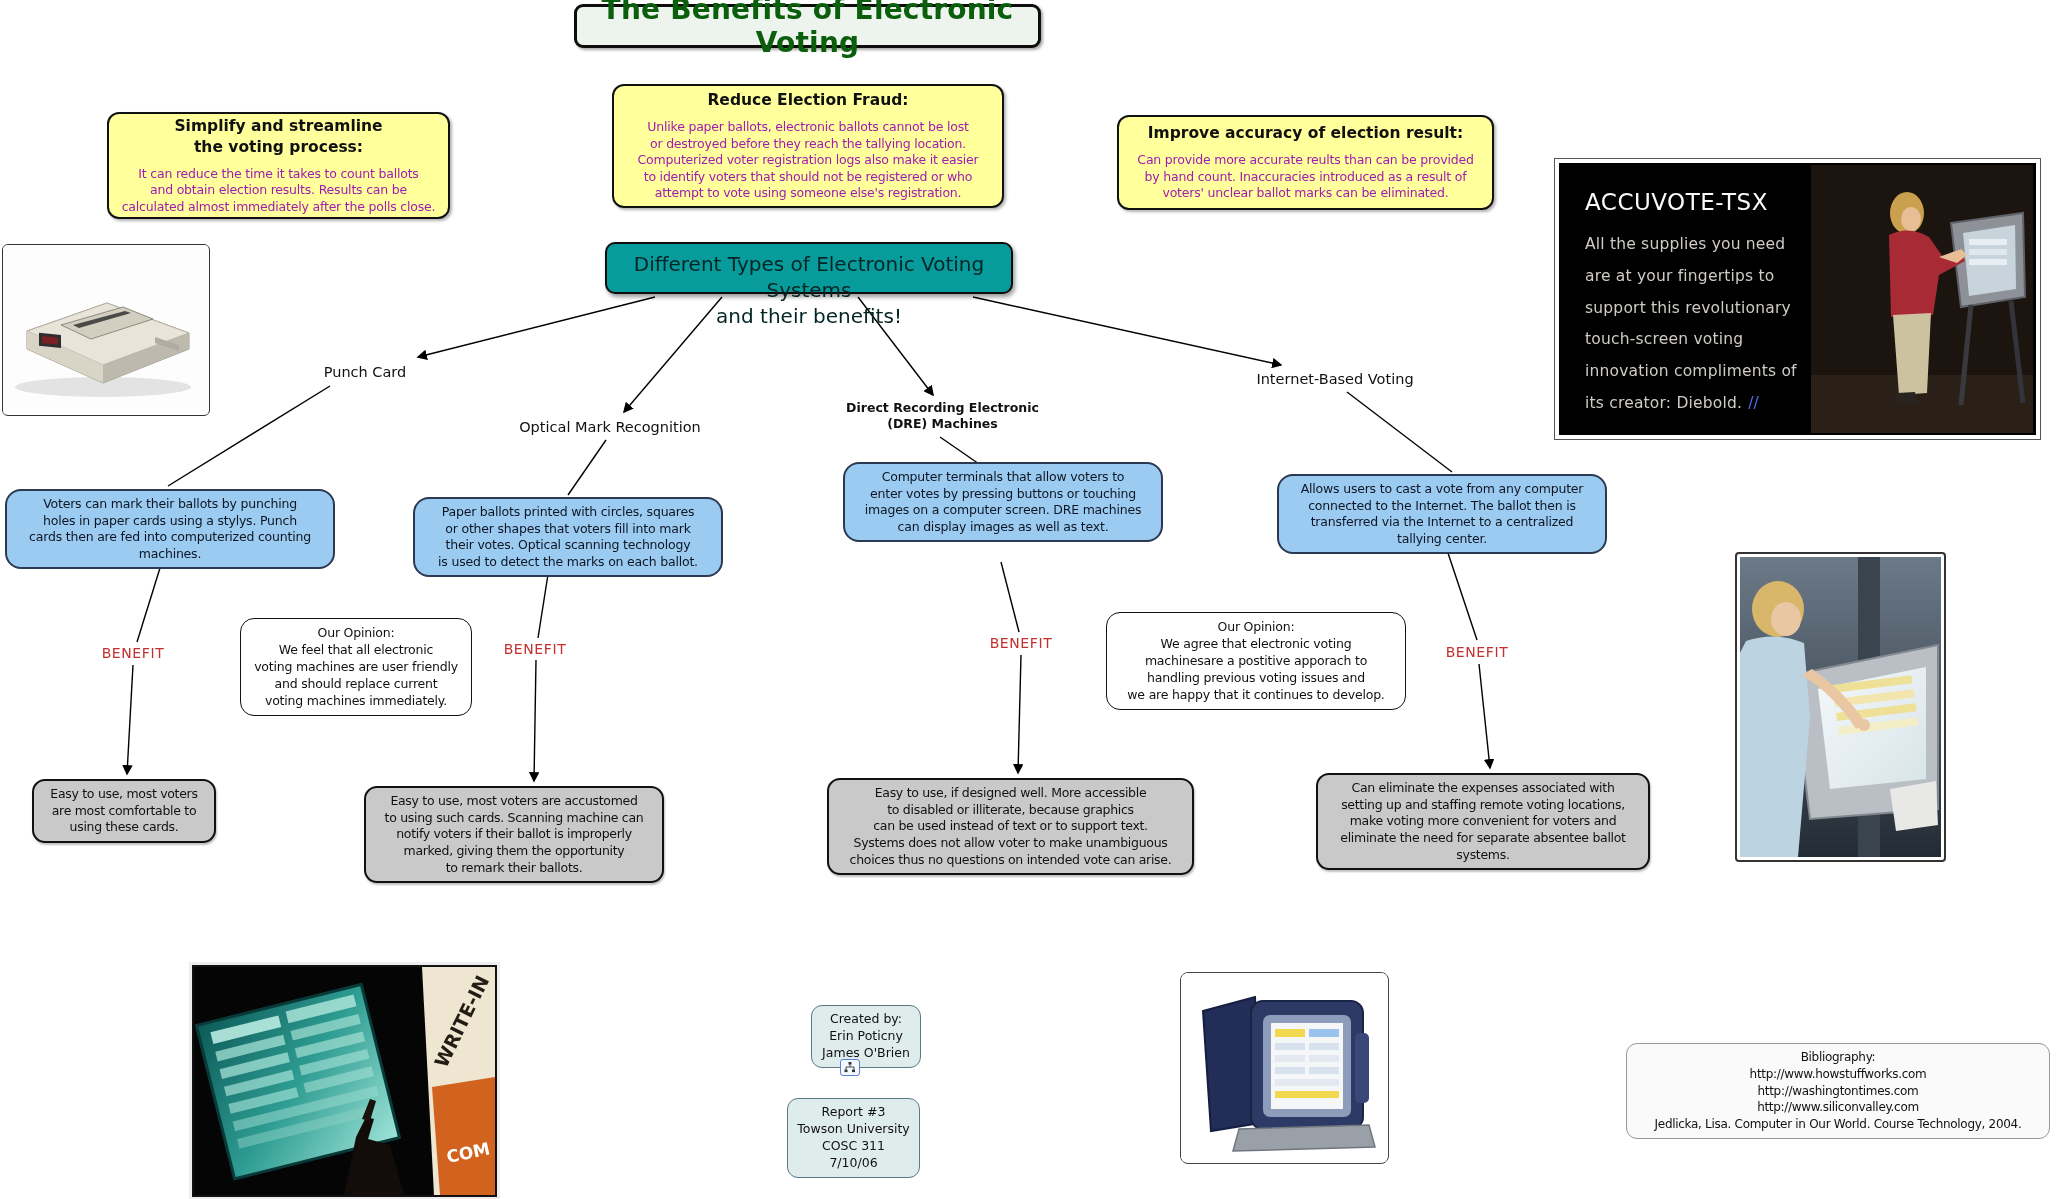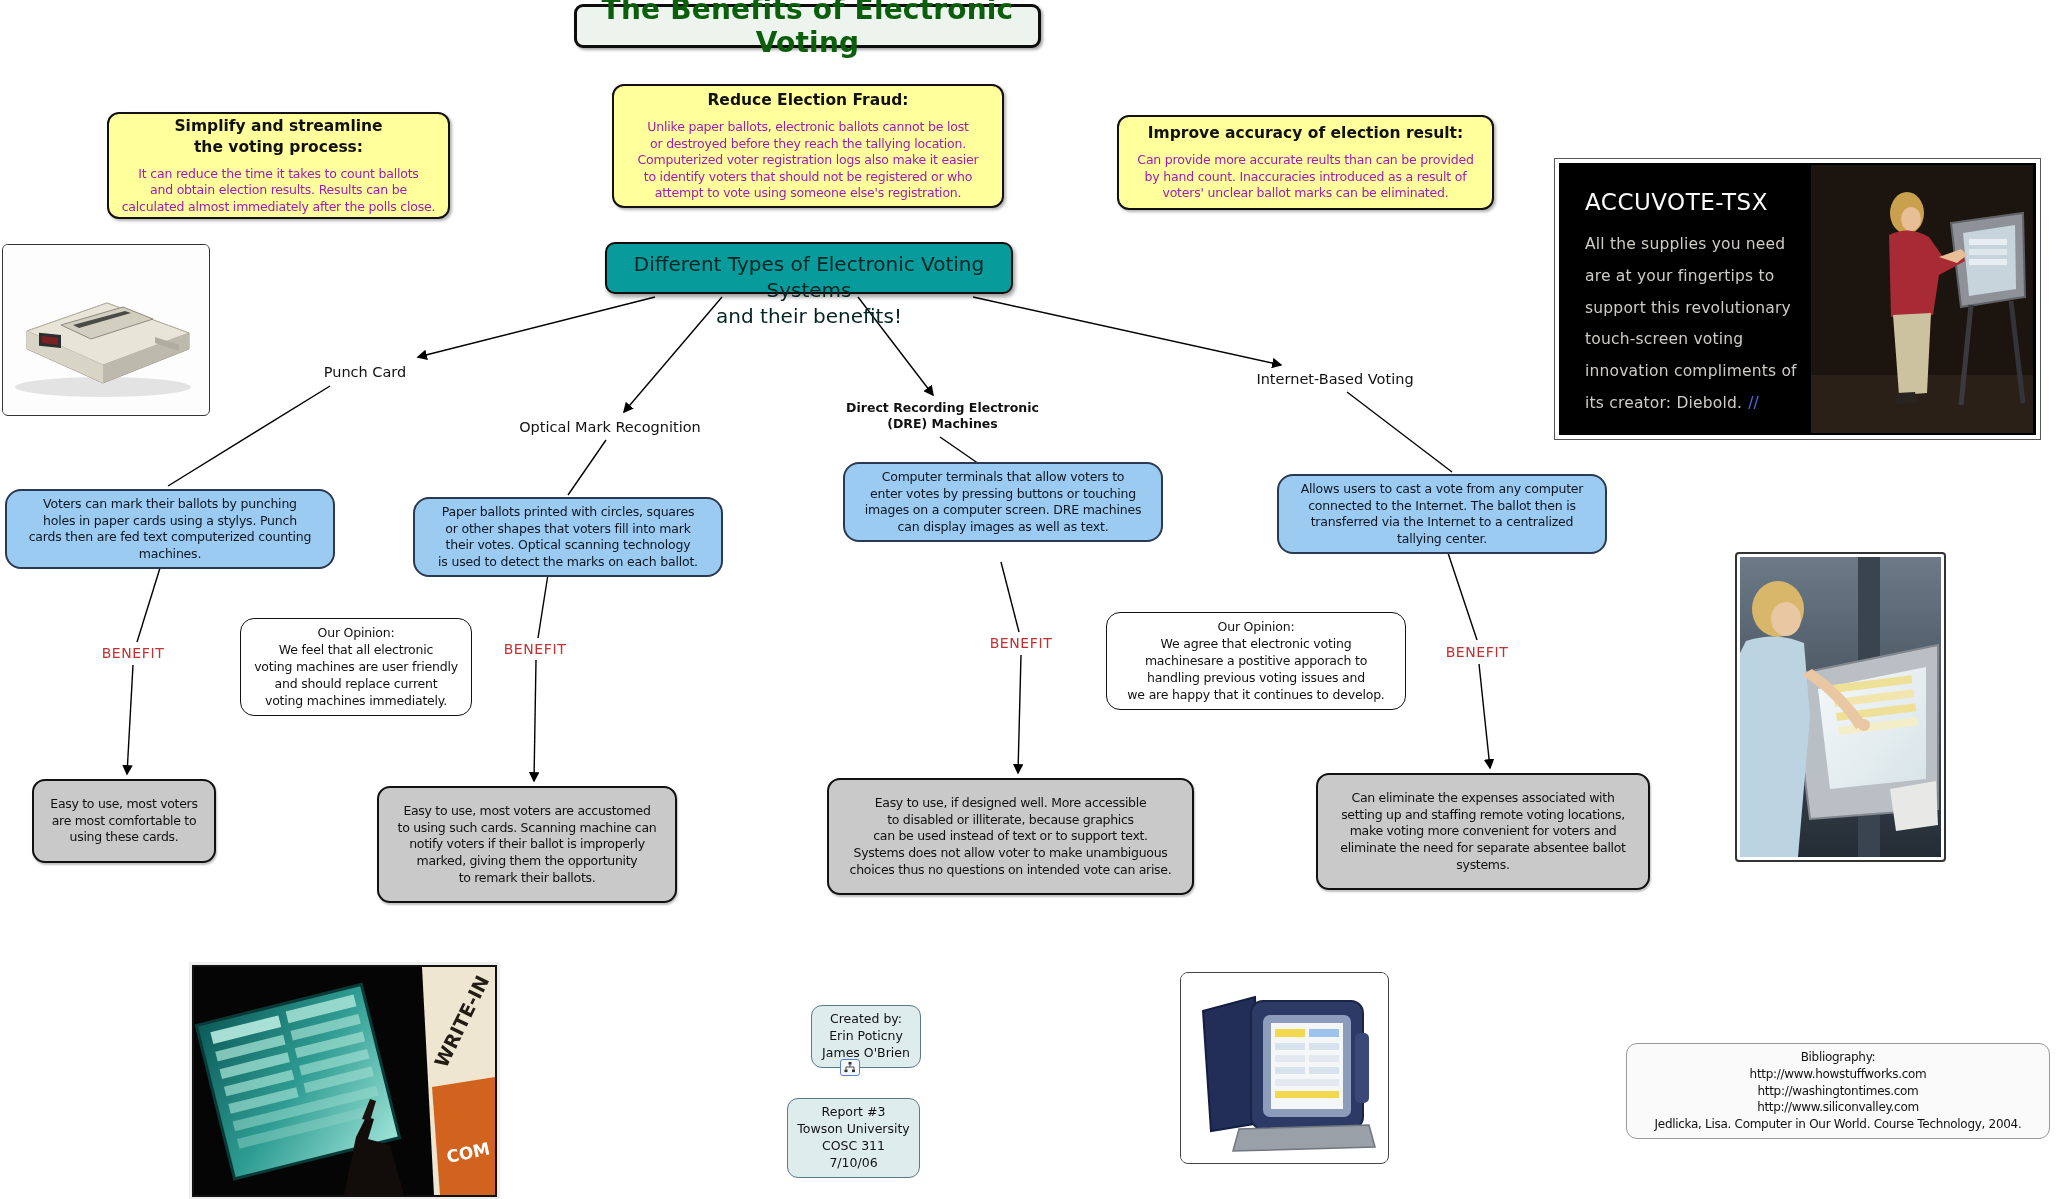--- a/index.html
+++ b/index.html
@@ -43,24 +43,24 @@
   .ben1 { left:78px;   top:645px; }
   .ben2 { left:480px;  top:641px; }
   .ben3 { left:966px;  top:635px; }
   .ben4 { left:1422px; top:644px; }
 
   .obox { background:#fff; border:1.5px solid #111; border-radius:14px; padding:6px 4px; }
   .obox .b { font-size:12.5px; color:#111; line-height:1.35; letter-spacing:-0.2px; }
   .o1 { left:240px;  top:618px; width:232px; min-height:93px; }
   .o2 { left:1106px; top:612px; width:300px; min-height:93px; }
 
-  .gbox { background:#C9C9C9; border:2px solid #111; border-radius:13px; padding:15px 3px; box-shadow:1px 2px 2px rgba(0,0,0,.25); }
+  .gbox { background:#C9C9C9; border:2px solid #111; border-radius:13px; padding:5px 3px; box-shadow:1px 2px 2px rgba(0,0,0,.25); }
   .gbox .b { font-size:12.5px; color:#111; line-height:1.33; letter-spacing:-0.3px; }
   .g1 { left:32px;   top:779px; width:184px; min-height:61px; }
-  .g2 { left:377px;  top:786px; width:300px; min-height:86px; }
+  .g2 { left:364px;  top:786px; width:300px; min-height:86px; }
   .g3 { left:827px;  top:778px; width:367px; min-height:84px; }
   .g4 { left:1316px; top:773px; width:334px; min-height:93px; }
 
   .photo-frame { z-index:2; overflow:hidden; }
   .pf-punch  { left:2px; top:244px; width:208px; height:172px; background:#fff; border:1.5px solid #333; border-radius:6px; }
   .pf-ad     { left:1554px; top:158px; width:487px; height:282px; background:#fff; border:1.5px solid #555; padding:4px; }
   .pf-ad-inner { width:100%; height:100%; background:#000; display:flex; }
   .ad-text { width:252px; padding:26px 0 0 26px; }
   .ad-title { color:#FAFAFA; font-size:23px; letter-spacing:0.5px; margin-bottom:14px; }
   .ad-body { color:#CFCBC6; font-size:15.5px; line-height:2.05; letter-spacing:0.2px; }
@@ -144,21 +144,21 @@
 
   <div class="abs branch-label lbl-punch ml">Punch Card</div>
   <div class="abs branch-label lbl-optical ml">Optical Mark Recognition</div>
   <div class="abs branch-label lbl-dre ml">Direct Recording Electronic
 (DRE) Machines</div>
   <div class="abs branch-label lbl-internet ml">Internet-Based Voting</div>
 
   <div class="abs node bbox b1">
     <div class="b ml">Voters can mark their ballots by punching
 holes in paper cards using a stylys. Punch
-cards then are fed text computerized counting
+cards then are fed into computerized counting
 machines.</div>
   </div>
   <div class="abs node bbox b2">
     <div class="b ml">Paper ballots printed with circles, squares
 or other shapes that voters fill into mark
 their votes. Optical scanning technology
 is used to detect the marks on each ballot.</div>
   </div>
   <div class="abs node bbox b3">
     <div class="b ml">Computer terminals that allow voters to

